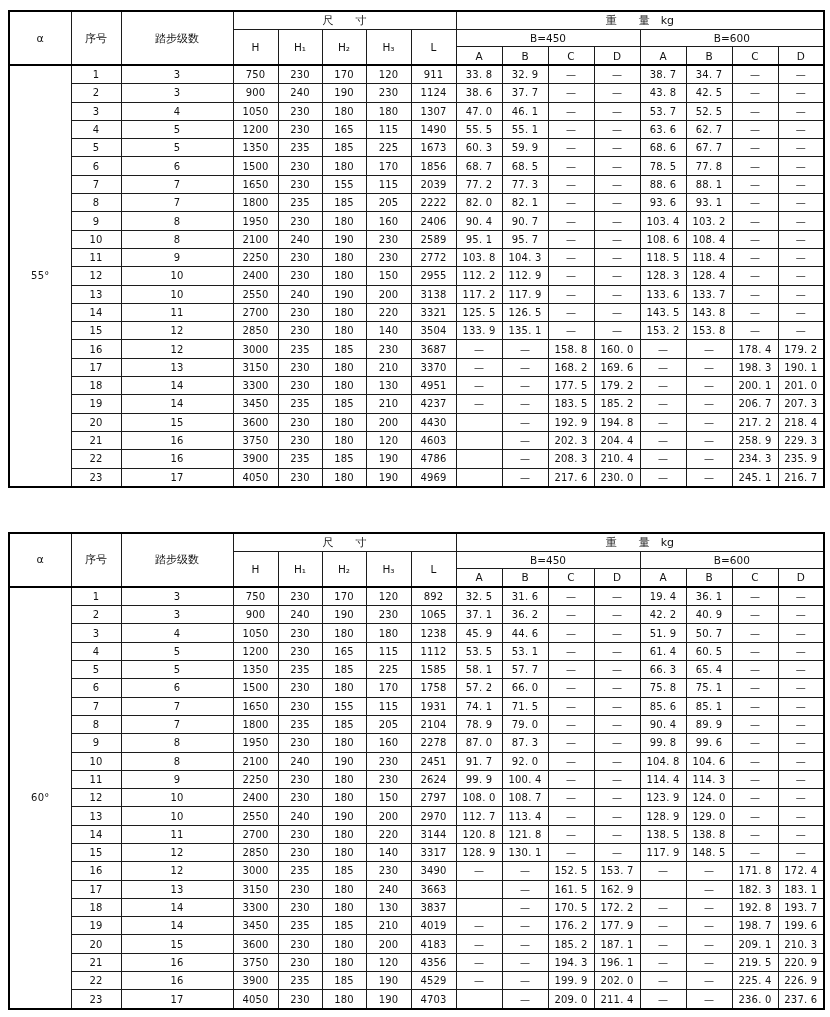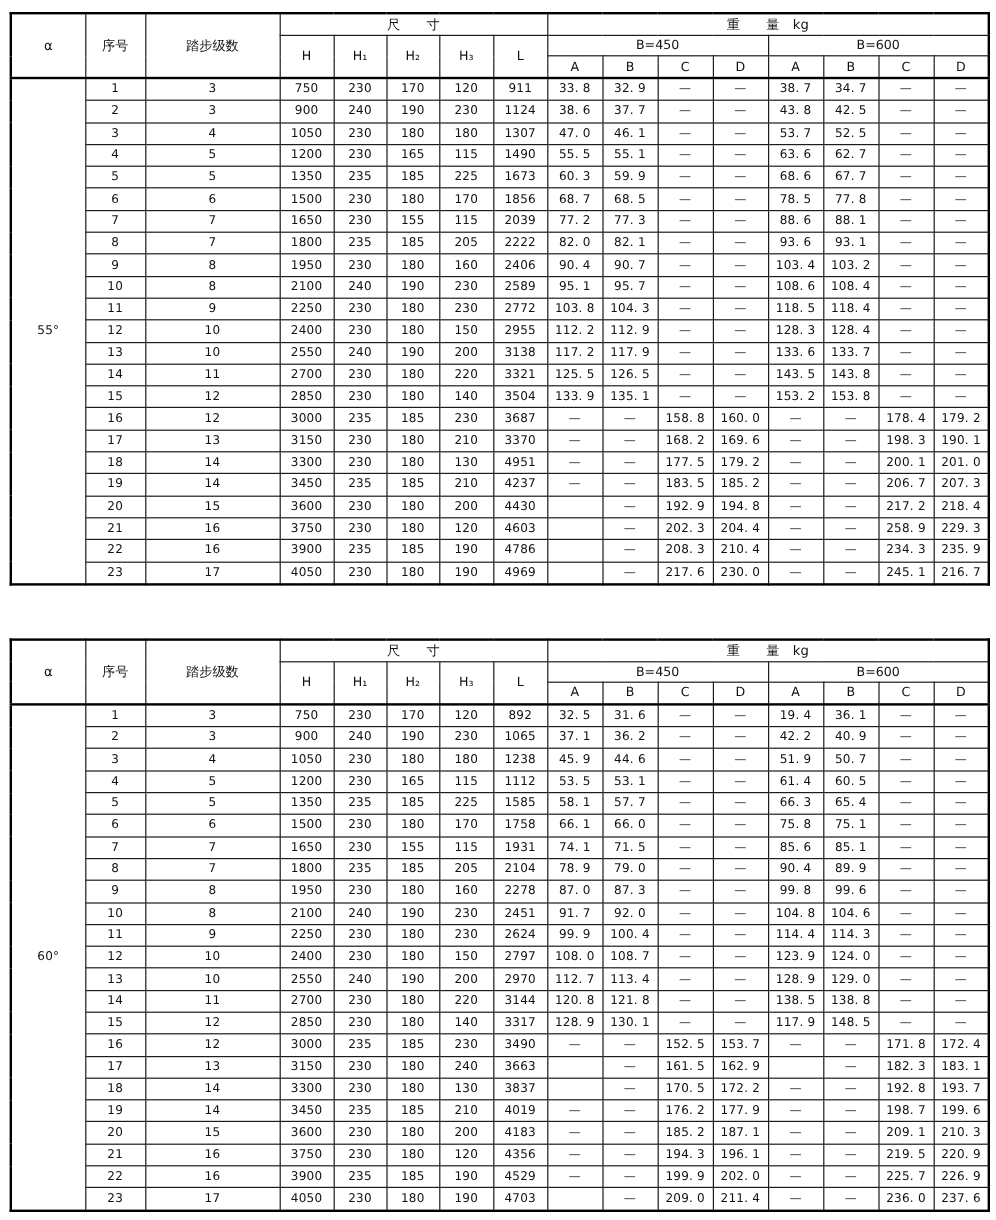--- a/index.html
+++ b/index.html
@@ -601,21 +601,21 @@
           <td class="dash">—</td>
         </tr>
         <tr>
           <td>6</td>
           <td>6</td>
           <td>1500</td>
           <td>230</td>
           <td>180</td>
           <td>170</td>
           <td>1758</td>
-          <td>66. 1</td>
+          <td>57. 2</td>
           <td>66. 0</td>
           <td class="dash">—</td>
           <td class="dash">—</td>
           <td>75. 8</td>
           <td>75. 1</td>
           <td class="dash">—</td>
           <td class="dash">—</td>
         </tr>
         <tr>
           <td>7</td>
@@ -879,21 +879,21 @@
           <td>235</td>
           <td>185</td>
           <td>190</td>
           <td>4529</td>
           <td class="dash">—</td>
           <td class="dash">—</td>
           <td>199. 9</td>
           <td>202. 0</td>
           <td class="dash">—</td>
           <td class="dash">—</td>
-          <td>225. 7</td>
+          <td>225. 4</td>
           <td>226. 9</td>
         </tr>
         <tr>
           <td>23</td>
           <td>17</td>
           <td>4050</td>
           <td>230</td>
           <td>180</td>
           <td>190</td>
           <td>4703</td>

